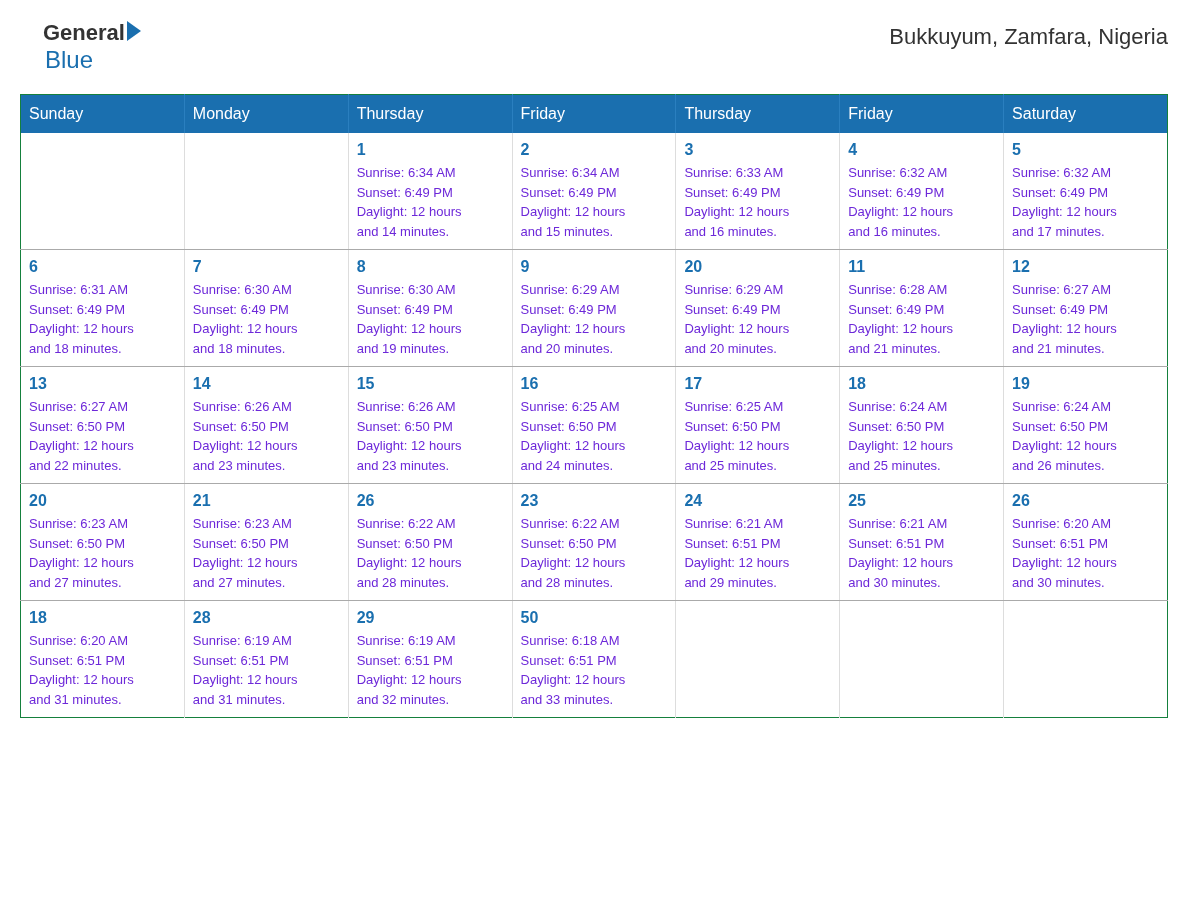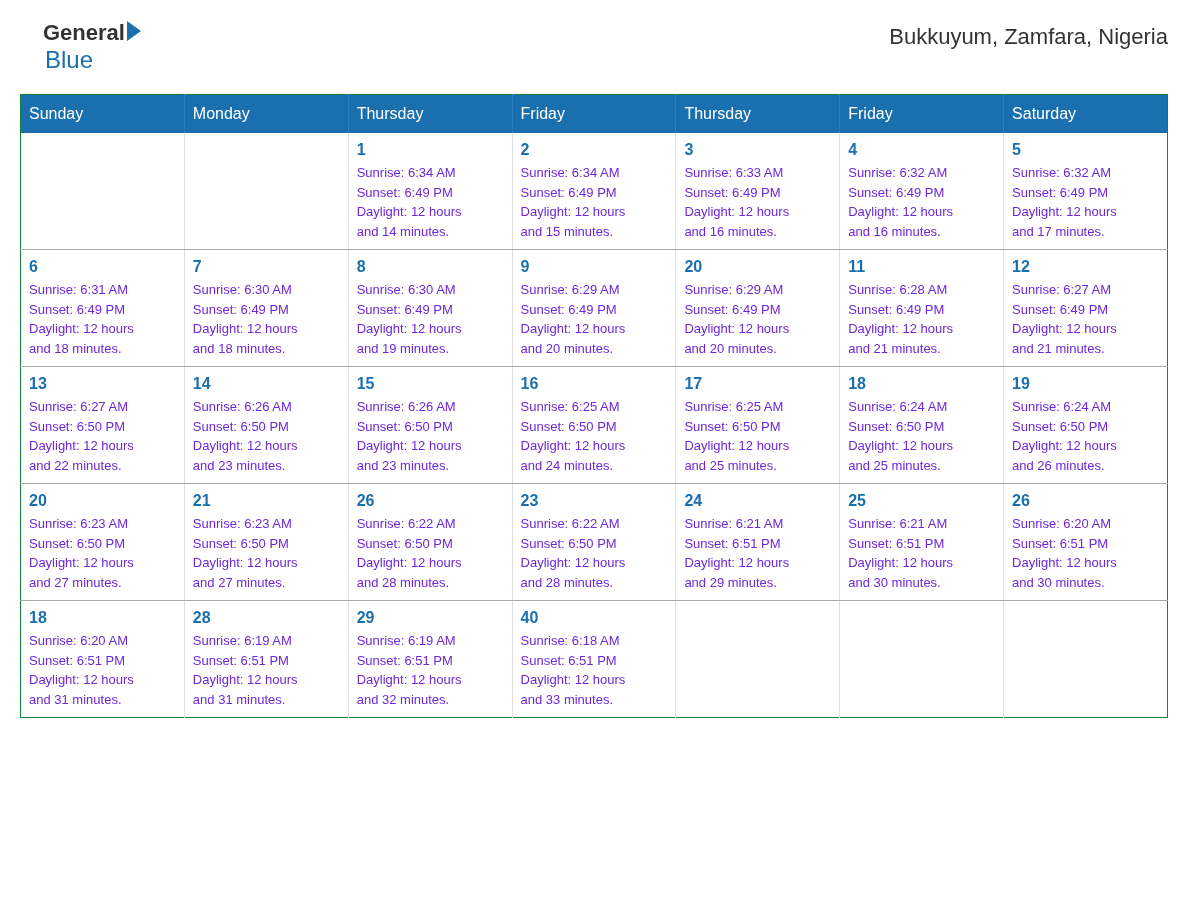--- a/index.html
+++ b/index.html
@@ -261,21 +261,21 @@
         </td>
         <td>
           <span class="day-number">28</span>
           <div class="day-info">Sunrise: 6:19 AM<br>Sunset: 6:51 PM<br>Daylight: 12 hours<br>and 31 minutes.</div>
         </td>
         <td>
           <span class="day-number">29</span>
           <div class="day-info">Sunrise: 6:19 AM<br>Sunset: 6:51 PM<br>Daylight: 12 hours<br>and 32 minutes.</div>
         </td>
         <td>
-          <span class="day-number">40</span>
+          <span class="day-number">50</span>
           <div class="day-info">Sunrise: 6:18 AM<br>Sunset: 6:51 PM<br>Daylight: 12 hours<br>and 33 minutes.</div>
         </td>
         <td class="empty-cell"></td>
         <td class="empty-cell"></td>
         <td class="empty-cell"></td>
       </tr>
     </tbody>
 </table>
 
 </body></html>

